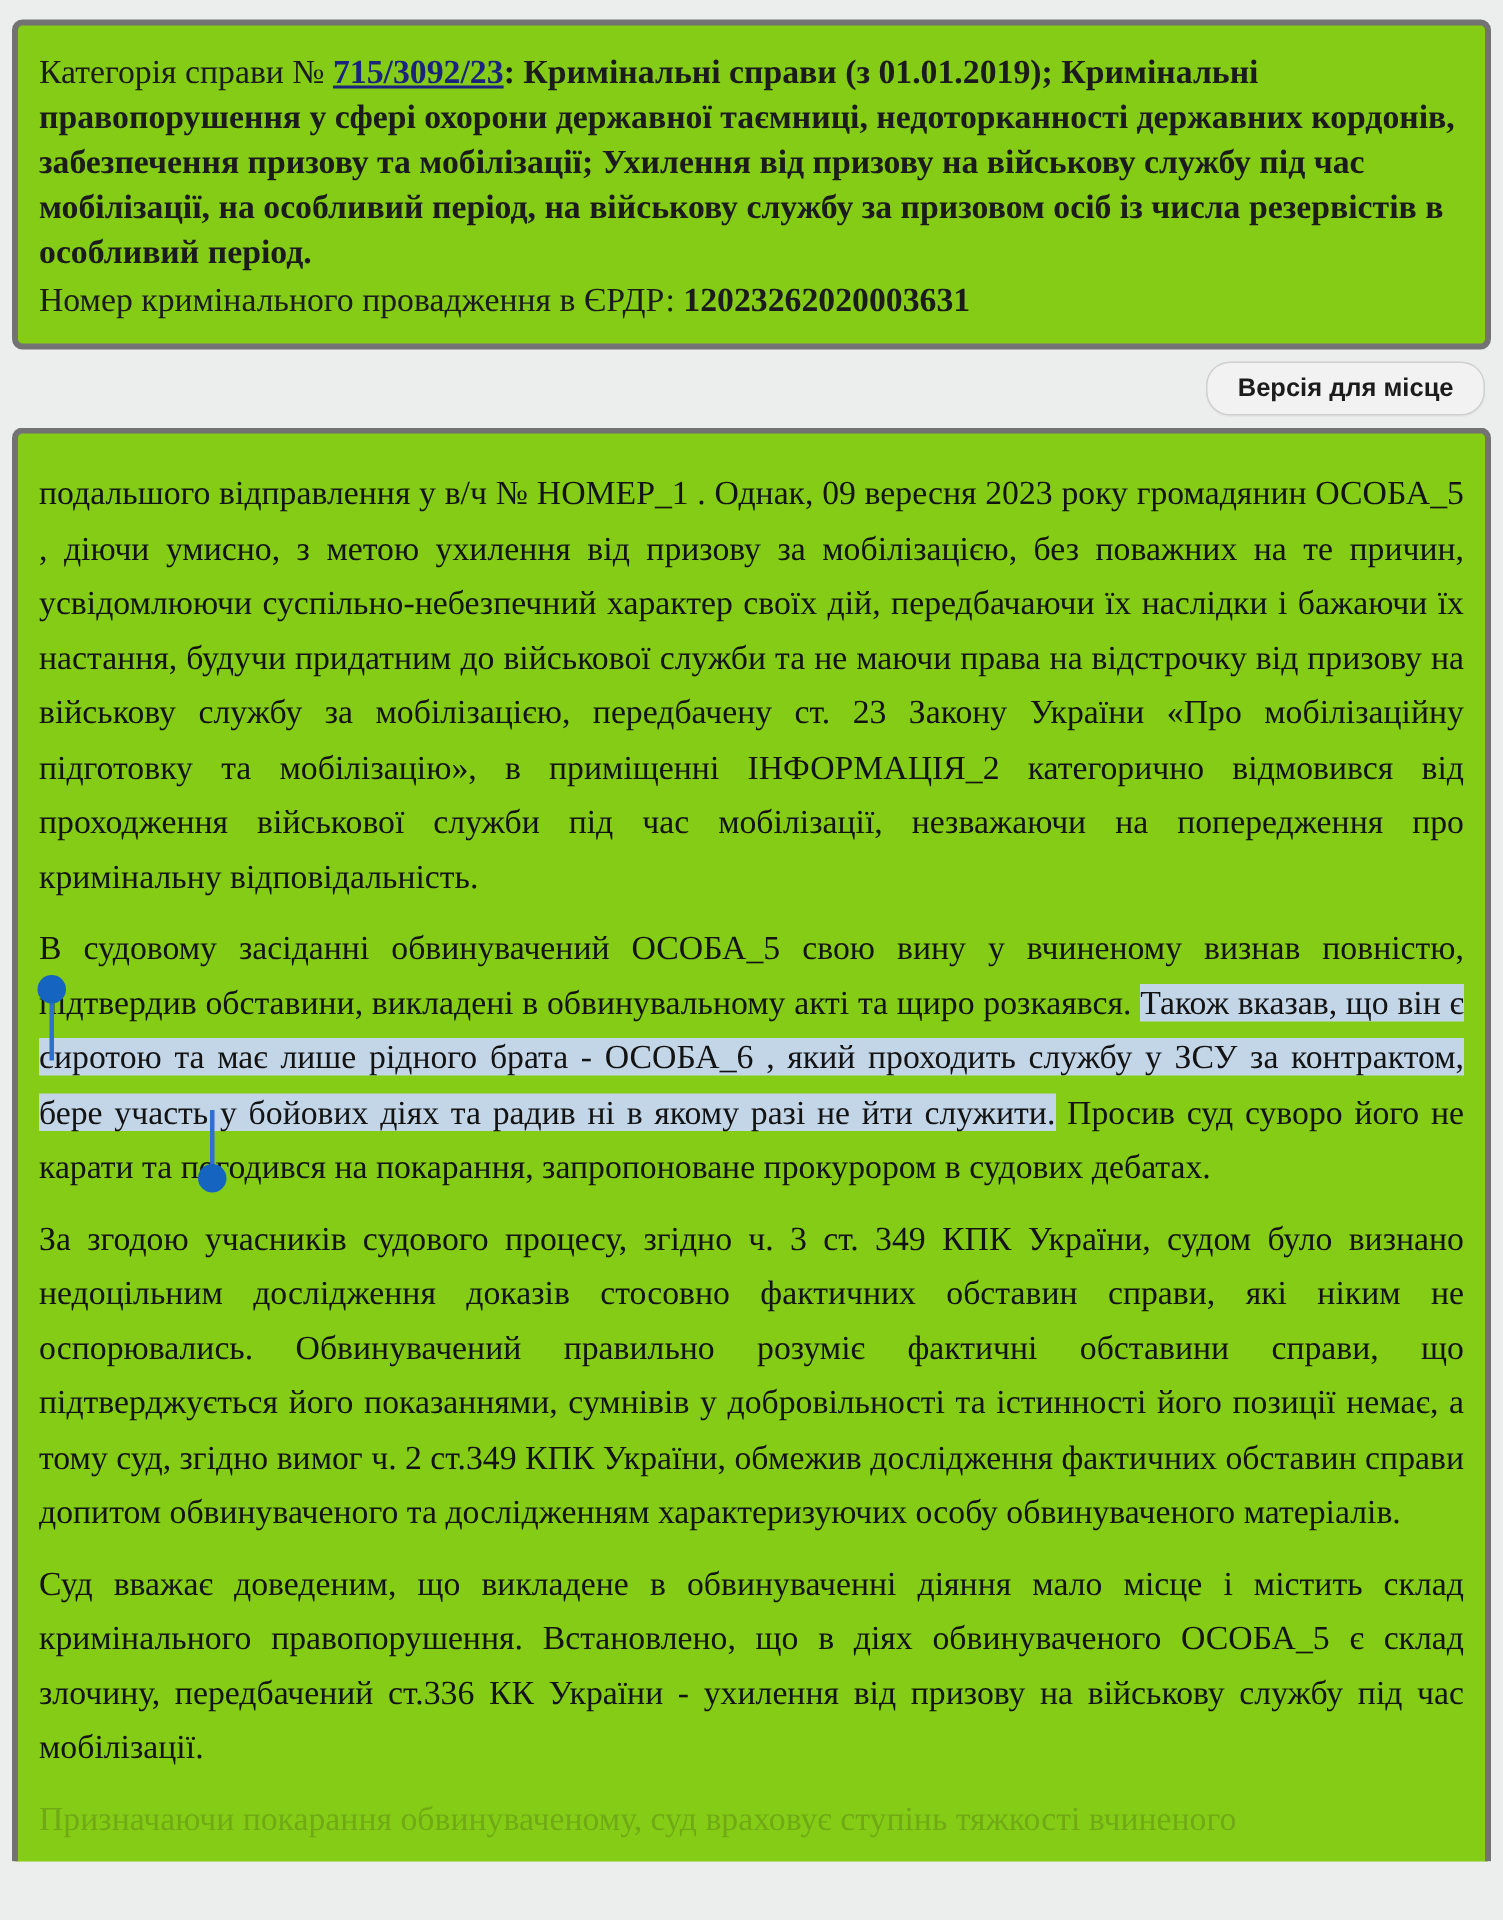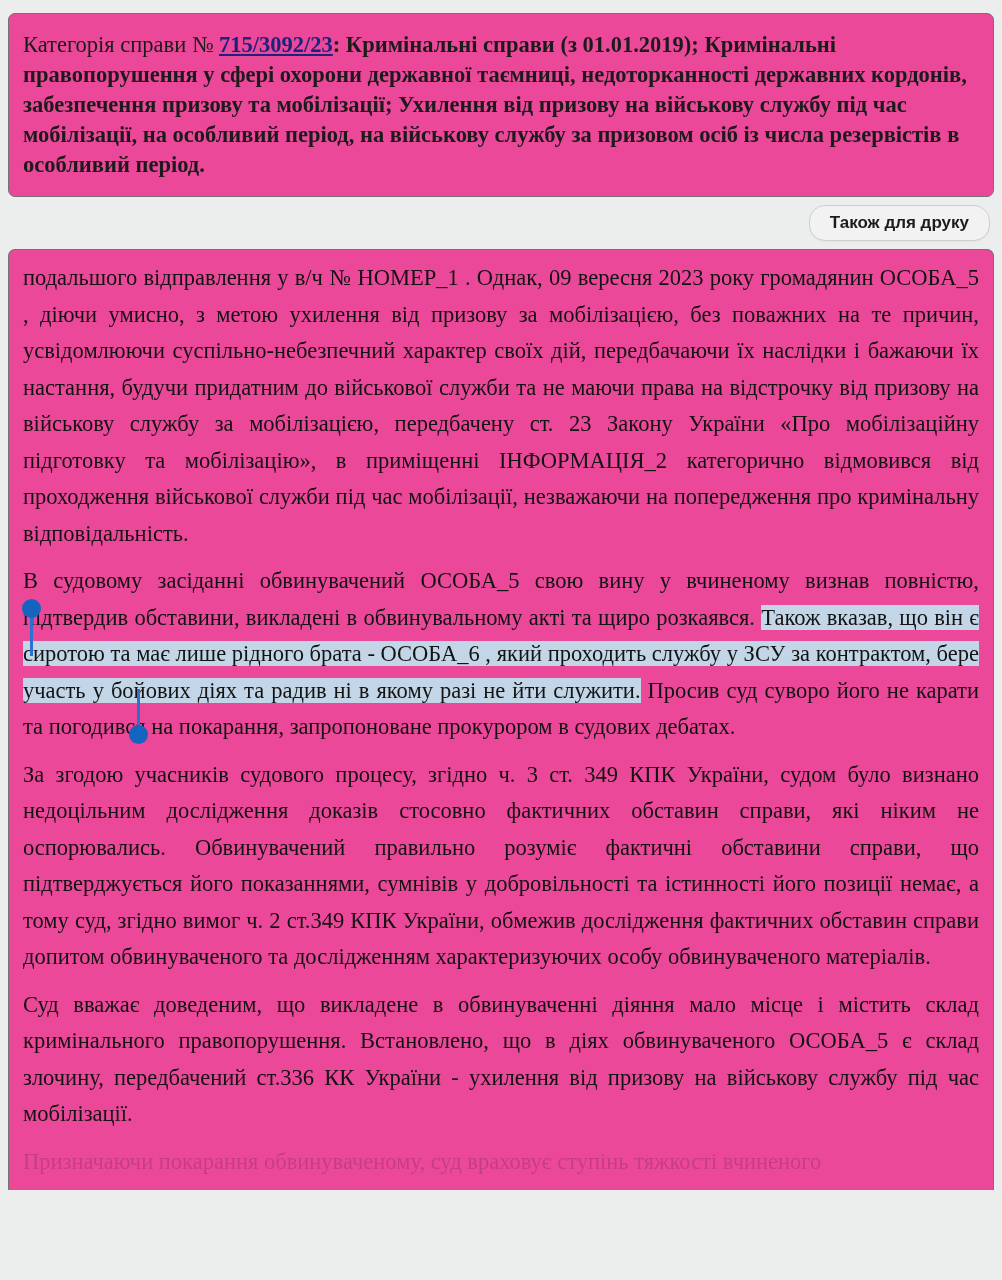--- a/index.html
+++ b/index.html
@@ -19,22 +19,22 @@
     position: relative;
     width: 1002px;
     min-height: 1280px;
     box-sizing: border-box;
     padding: 13px 8px 0 8px;
     overflow: hidden;
   }
 
   
   .card {
-    background: #ec4899;
-    border: 1px solid #737373;
+    background: #84cc16;
+    border: 4px solid #737373;
     border-radius: 7px;
     box-sizing: border-box;
   }
 
   .card-meta {
     padding: 16px 14px 14px 14px;
     width: 986px;
   }
 
   .card-body {
@@ -99,21 +99,21 @@
     font-size: 22.5px;
     line-height: 36.5px;
     color: #131313;
     text-align: justify;
     text-justify: inter-word;
     margin: 0 0 11px 0;
     hyphens: none;
   }
   .doc-par:last-child { margin-bottom: 0; }
 
-  .doc-par.first { margin-top: 4px; }
+  .doc-par.first { margin-top: 16px; }
 
   
   .sel {
     background: #c3d6e8;
     box-decoration-break: clone;
     -webkit-box-decoration-break: clone;
   }
 
   
   .par-selected {
@@ -154,24 +154,25 @@
 <body>
 
 <div class="page">
 
   <div class="card card-meta">
 
     <p class="meta-line meta-category"><span>Категорія справи № </span><a href="#" class="case-link">715/3092/23</a><span class="meta-strong">: Кримінальні справи (з 01.01.2019); Кримінальні правопорушення у сфері охорони державної таємниці, недоторканності державних кордонів, забезпечення призову та мобілізації; Ухилення від призову на військову службу під час мобілізації, на особливий період, на військову службу за призовом осіб із числа резервістів в особливий період.</span></p>
 
 
 
+    <p class="meta-line"><span>Номер кримінального провадження в ЄРДР: </span><span class="meta-strong">12023262020003631</span></p>
   </div>
 
   <div class="toolbar-row">
-    <button class="print-button">Також для друку</button>
+    <button class="print-button">Версія для місце</button>
   </div>
 
   <div class="card card-body">
 
     <p class="doc-par first">подальшого відправлення у в/ч № НОМЕР_1 . Однак, 09 вересня 2023 року громадянин ОСОБА_5 , діючи умисно, з метою ухилення від призову за мобілізацією, без поважних на те причин, усвідомлюючи суспільно-небезпечний характер своїх дій, передбачаючи їх наслідки і бажаючи їх настання, будучи придатним до військової служби та не маючи права на відстрочку від призову на військову службу за мобілізацією, передбачену ст. 23 Закону України «Про мобілізаційну підготовку та мобілізацію», в приміщенні ІНФОРМАЦІЯ_2 категорично відмовився від проходження військової служби під час мобілізації, незважаючи на попередження про кримінальну відповідальність.</p>
 
     <p class="doc-par par-selected"><span>В судовому засіданні обвинувачений ОСОБА_5 свою вину у вчиненому визнав повністю, підтвердив обставини, викладені в обвинувальному акті та щиро розкаявся. </span><span class="sel">Також вказав, що він є сиротою та має лише рідного брата - ОСОБА_6 , який проходить службу у ЗСУ за контрактом, бере участь у бойових діях та радив ні в якому разі не йти служити.</span><span> Просив суд суворо його не карати та погодився на покарання, запропоноване прокурором в судових дебатах.</span>
 
       <span class="sel-handle handle-start" style="left:8px; top:55px;">
         <span class="stem"></span>

